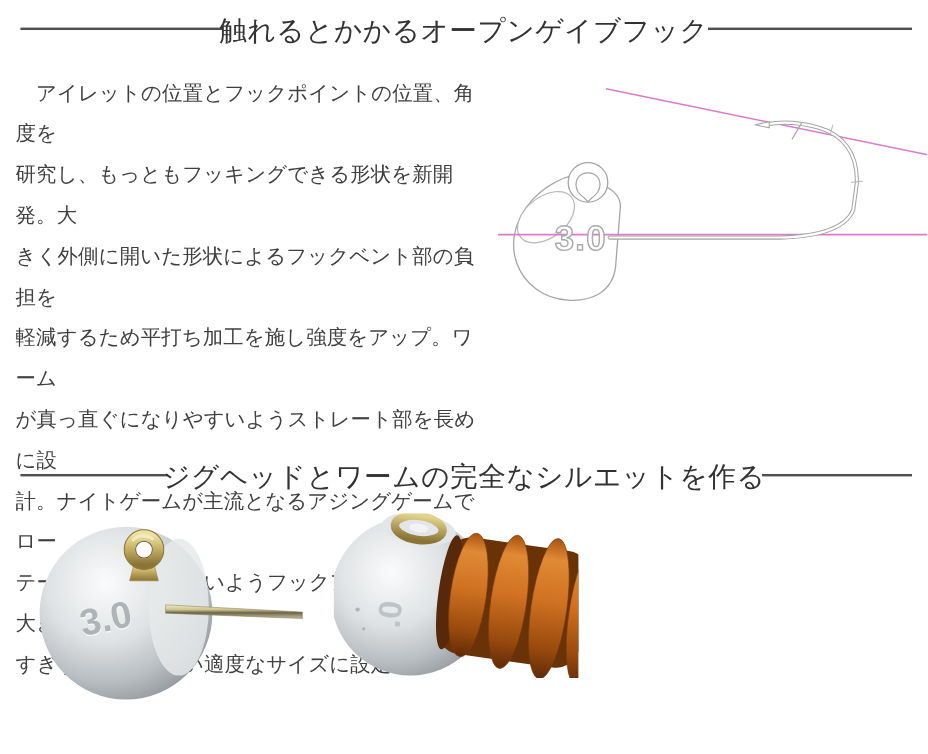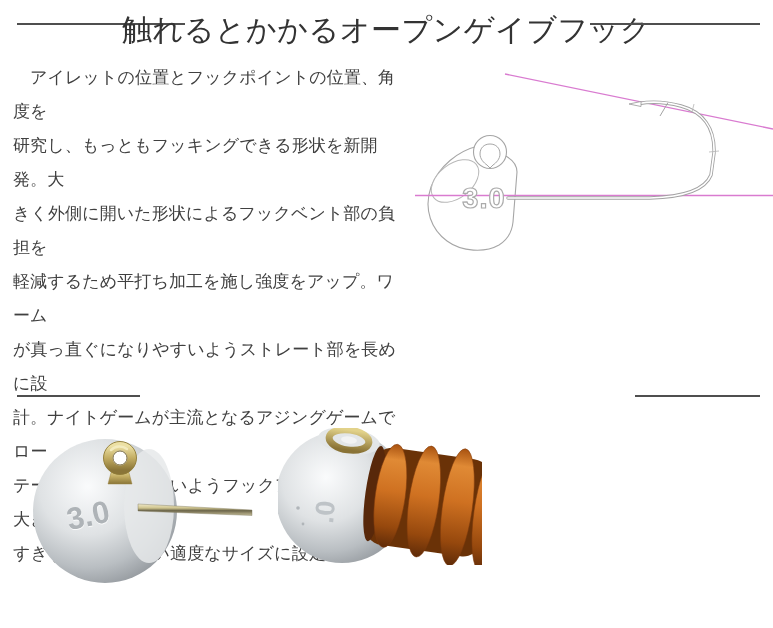--- a/index.html
+++ b/index.html
@@ -2,21 +2,21 @@
 <html><head>
 <meta charset="utf-8">
 <style>
   html,body{margin:0;padding:0;background:#fff;}
   .page{
     position:relative;width:773px;height:628px;background:#ffffff;overflow:hidden;
     font-family:"Liberation Sans",sans-serif;color:#3d3d3d;
   }
   .heading{
     position:absolute;left:0;width:773px;text-align:center;
-    font-size:30px;font-weight:400;color:#333;letter-spacing:0.5px;white-space:nowrap;
+    font-size:23px;font-weight:400;color:#333;letter-spacing:0.5px;white-space:nowrap;
   }
   .h-line{position:absolute;height:2px;background:#4f4f4f;}
   .para{
     position:absolute;font-size:17px;color:#404040;
     white-space:pre-line;letter-spacing:0.1px;
   }
   .para-1{left:13px;top:61px;width:392px;line-height:34px;}
   .para-2{left:512px;top:431px;width:262px;line-height:28.2px;}
   svg{position:absolute;display:block;}
   #diagram-svg{left:405px;top:62px;}
@@ -65,20 +65,21 @@
       <path d="M 508,198 L 650,198 C 684,197 705,190 711,175 L 714,153
                C 715,128 703,112 681,106 C 666,102 650,101.5 639,103.5" fill="none" stroke="#ffffff" stroke-width="1.7" stroke-linecap="round"></path>
       <polygon points="641,101.5 629,104 641,106.5" fill="#ffffff" stroke="#a3a3a3" stroke-width="0.9"></polygon>
       <line x1="668" y1="102.5" x2="660" y2="116" stroke="#a3a3a3" stroke-width="1"></line>
       <line x1="709" y1="152" x2="719" y2="151" stroke="#b5b5b5" stroke-width="0.8"></line>
       <line x1="694" y1="104" x2="692" y2="112" stroke="#b5b5b5" stroke-width="0.8"></line>
     </g>
   </svg>
 
   <div class="h-line" style="left:17px;top:395px;width:123px;"></div>
+  <div class="heading" style="top:382px;">ジグヘッドとワームの完全なシルエットを作る</div>
   <div class="h-line" style="left:635px;top:395px;width:125px;"></div>
 
   <svg id="photo1-svg" width="250" height="200" viewBox="20 425 250 200">
     <defs>
       <radialGradient id="silver1" cx="38%" cy="33%" r="75%">
         <stop offset="0%" stop-color="#fafbfc"></stop>
         <stop offset="45%" stop-color="#dfe2e4"></stop>
         <stop offset="75%" stop-color="#b9bec2"></stop>
         <stop offset="100%" stop-color="#8e9398"></stop>
       </radialGradient>

